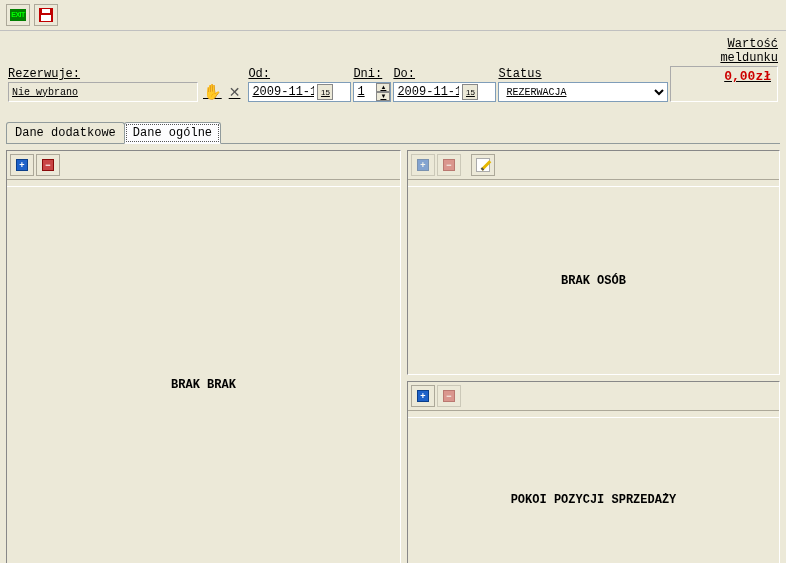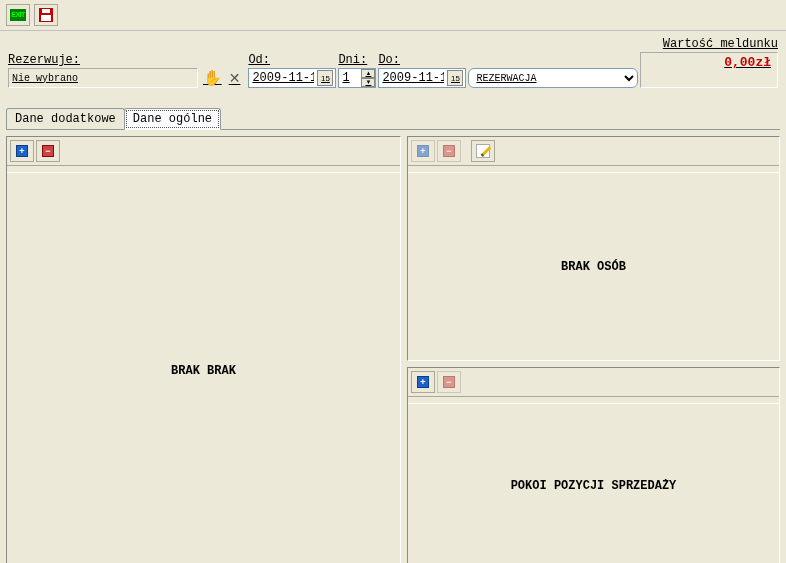--- a/index.html
+++ b/index.html
@@ -106,21 +106,21 @@
   }
   .cal-btn {
     width: 16px; height: 16px;
     border: 1px solid #888;
     background: #ece9d8;
     display: flex;
     align-items: center;
     justify-content: center;
     font-size: 8px;
     cursor: pointer;
-    margin-right: 2px;
+    margin-right: 17px;
   }
   .spin-wrap {
     display: flex;
     align-items: center;
     border: 1px solid #7f9db9;
     background: #fff;
     height: 20px;
   }
   .spin-wrap input {
     border: none;
@@ -165,21 +165,20 @@
     font-size: 13px;
     font-weight: bold;
     color: #cc0000;
     text-align: right;
     padding: 1px 6px;
     line-height: 17px;
   }
   select {
     font-family: "Courier New", monospace;
     font-size: 12px;
-    border-radius: 6px;
   }
 
   .tabs {
     display: flex;
     padding: 14px 6px 0 6px;
     position: relative;
   }
   .tab {
     border: 1px solid #919b9c;
     border-bottom: none;
@@ -326,20 +325,21 @@
 
   <div class="field-group">
     <span class="field-label">Do:</span>
     <div class="date-wrap">
       <input style="width: 68px;" value="2009-11-15">
       <div class="cal-btn">15</div>
     </div>
   </div>
 
   <div class="field-group">
+    <span class="field-label">Status</span>
     <select class="text-input" style="width:170px;">
       <option>REZERWACJA</option>
     </select>
   </div>
 
   <div class="field-group" style="flex:1;">
     <span class="field-label" style="text-align:right;">Wartość meldunku</span>
     <div class="value-display">0,00zł</div>
   </div>
 </div>

